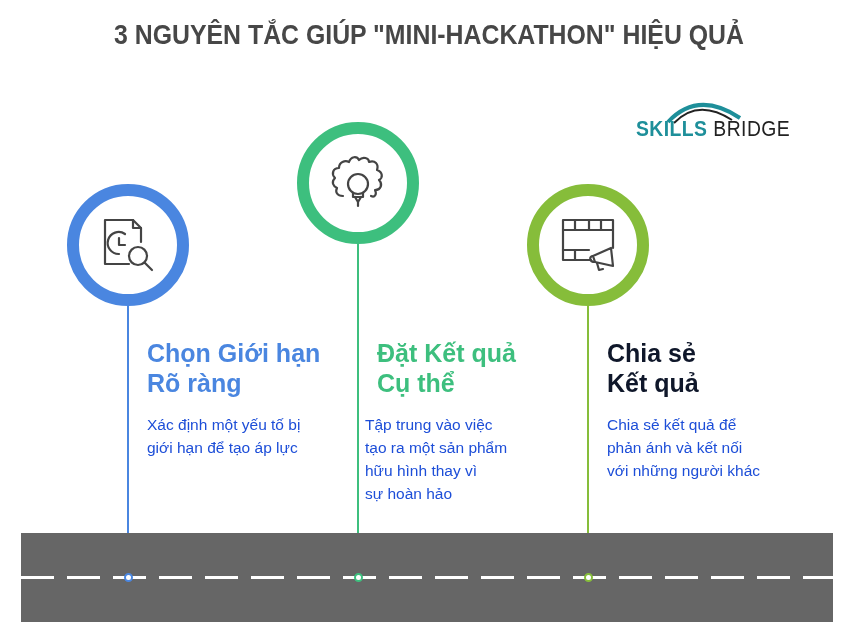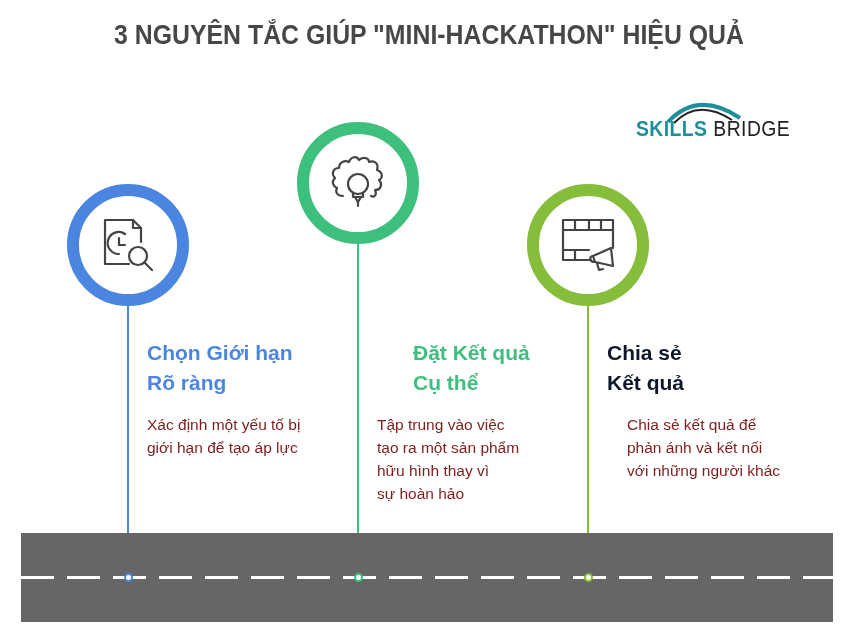--- a/index.html
+++ b/index.html
@@ -19,25 +19,25 @@
     .logo-bridge { color: #222222; }
     .logo svg { position: absolute; left: 0; top: 0; }
     .connector { position: absolute; width: 2px; }
     .circle {
       position: absolute; width: 122px; height: 122px; border-radius: 50%;
       background: #ffffff; border-width: 12px; border-style: solid;
       display: flex; align-items: center; justify-content: center;
     }
     .circle svg { width: 66px; height: 66px; }
     .heading {
-      position: absolute; font-weight: bold; font-size: 21px; line-height: 30px;
+      position: absolute; font-weight: bold; font-size: 25px; line-height: 30px;
       font-family: "Liberation Sans", sans-serif; white-space: pre-line;
     }
     .desc {
-      position: absolute; font-size: 15.5px; line-height: 23px; color: #7f1d1d;
+      position: absolute; font-size: 15.5px; line-height: 23px; color: #1d4ed8;
       font-family: "Liberation Sans", sans-serif; white-space: pre-line;
     }
     .road { position: absolute; left: 21px; top: 533px; width: 812px; height: 89px; background: #666666; }
     .road-dashes { position: absolute; left: 0; top: 43px; width: 812px; height: 3px; }
     .node {
       position: absolute; width: 9px; height: 9px; border-radius: 50%;
       background: #ffffff; border-width: 2px; border-style: solid;
     }
   </style>
 </head>
@@ -76,42 +76,42 @@
 
 <div class="circle" style="left:297px; top:122px; border-color:#3dbf7e;">
   <svg viewBox="0 0 66 66" fill="none" stroke="#444" stroke-width="2.2" stroke-linecap="round" stroke-linejoin="round">
     <path d="M18 46 C12 46 10 42 12 38 C8 36 6 32 10 28 C6 24 8 18 14 18 C14 12 20 10 24 12 C26 6 32 6 34 10 C38 6 44 8 44 12 C50 10 54 14 52 20 C58 22 58 28 54 30 C58 34 56 40 50 40 C52 44 50 48 46 46"></path>
     <circle cx="33" cy="34" r="10"></circle>
     <path d="M28 43 V47 H38 V43"></path>
     <path d="M30 47 L33 52 L36 47"></path>
     <path d="M33 52 V56"></path>
   </svg>
 </div>
-<div class="heading" style="left:377px; top:338px; color:#3dbf7e;margin-left:36px;">Đặt Kết quả
+<div class="heading" style="left:377px; top:338px; color:#3dbf7e;">Đặt Kết quả
 Cụ thể</div>
-<div class="desc" style="left:377px; top:413px;">Tập trung vào việc
+<div class="desc" style="left:365px; top:413px;">Tập trung vào việc
 tạo ra một sản phẩm
 hữu hình thay vì
 sự hoàn hảo</div>
 
 <div class="circle" style="left:527px; top:184px; border-color:#86bd3a;">
   <svg viewBox="0 0 66 66" fill="none" stroke="#444" stroke-width="2.2" stroke-linecap="round" stroke-linejoin="round">
     <path d="M36 48 H8 V8 H58 V36"></path>
     <path d="M8 18 H58"></path>
     <path d="M20 8 V18 M34 8 V18 M46 8 V18"></path>
     <path d="M8 38 H34"></path>
     <path d="M20 38 V48"></path>
     <path d="M38 44 L56 36 L58 54 L40 50 Z"></path>
     <path d="M38 44 C34 44 34 50 40 50"></path>
     <path d="M42 51 L44 58 L48 57"></path>
   </svg>
 </div>
 <div class="heading" style="left:607px; top:338px; color:#0f172a;">Chia sẻ
 Kết quả</div>
-<div class="desc" style="left:607px; top:413px;margin-left:20px;">Chia sẻ kết quả để
+<div class="desc" style="left:607px; top:413px;">Chia sẻ kết quả để
 phản ánh và kết nối
 với những người khác</div>
 
 <div class="road">
   <svg class="road-dashes" width="812" height="3" viewBox="0 0 812 3">
     <line x1="0" y1="1.5" x2="812" y2="1.5" stroke="#ffffff" stroke-width="3" stroke-dasharray="33 13"></line>
   </svg>
 </div>
 <div class="node" style="left:124px; top:573px; border-color:#4a86e0;"></div>
 <div class="node" style="left:354px; top:573px; border-color:#3dbf7e;"></div>

